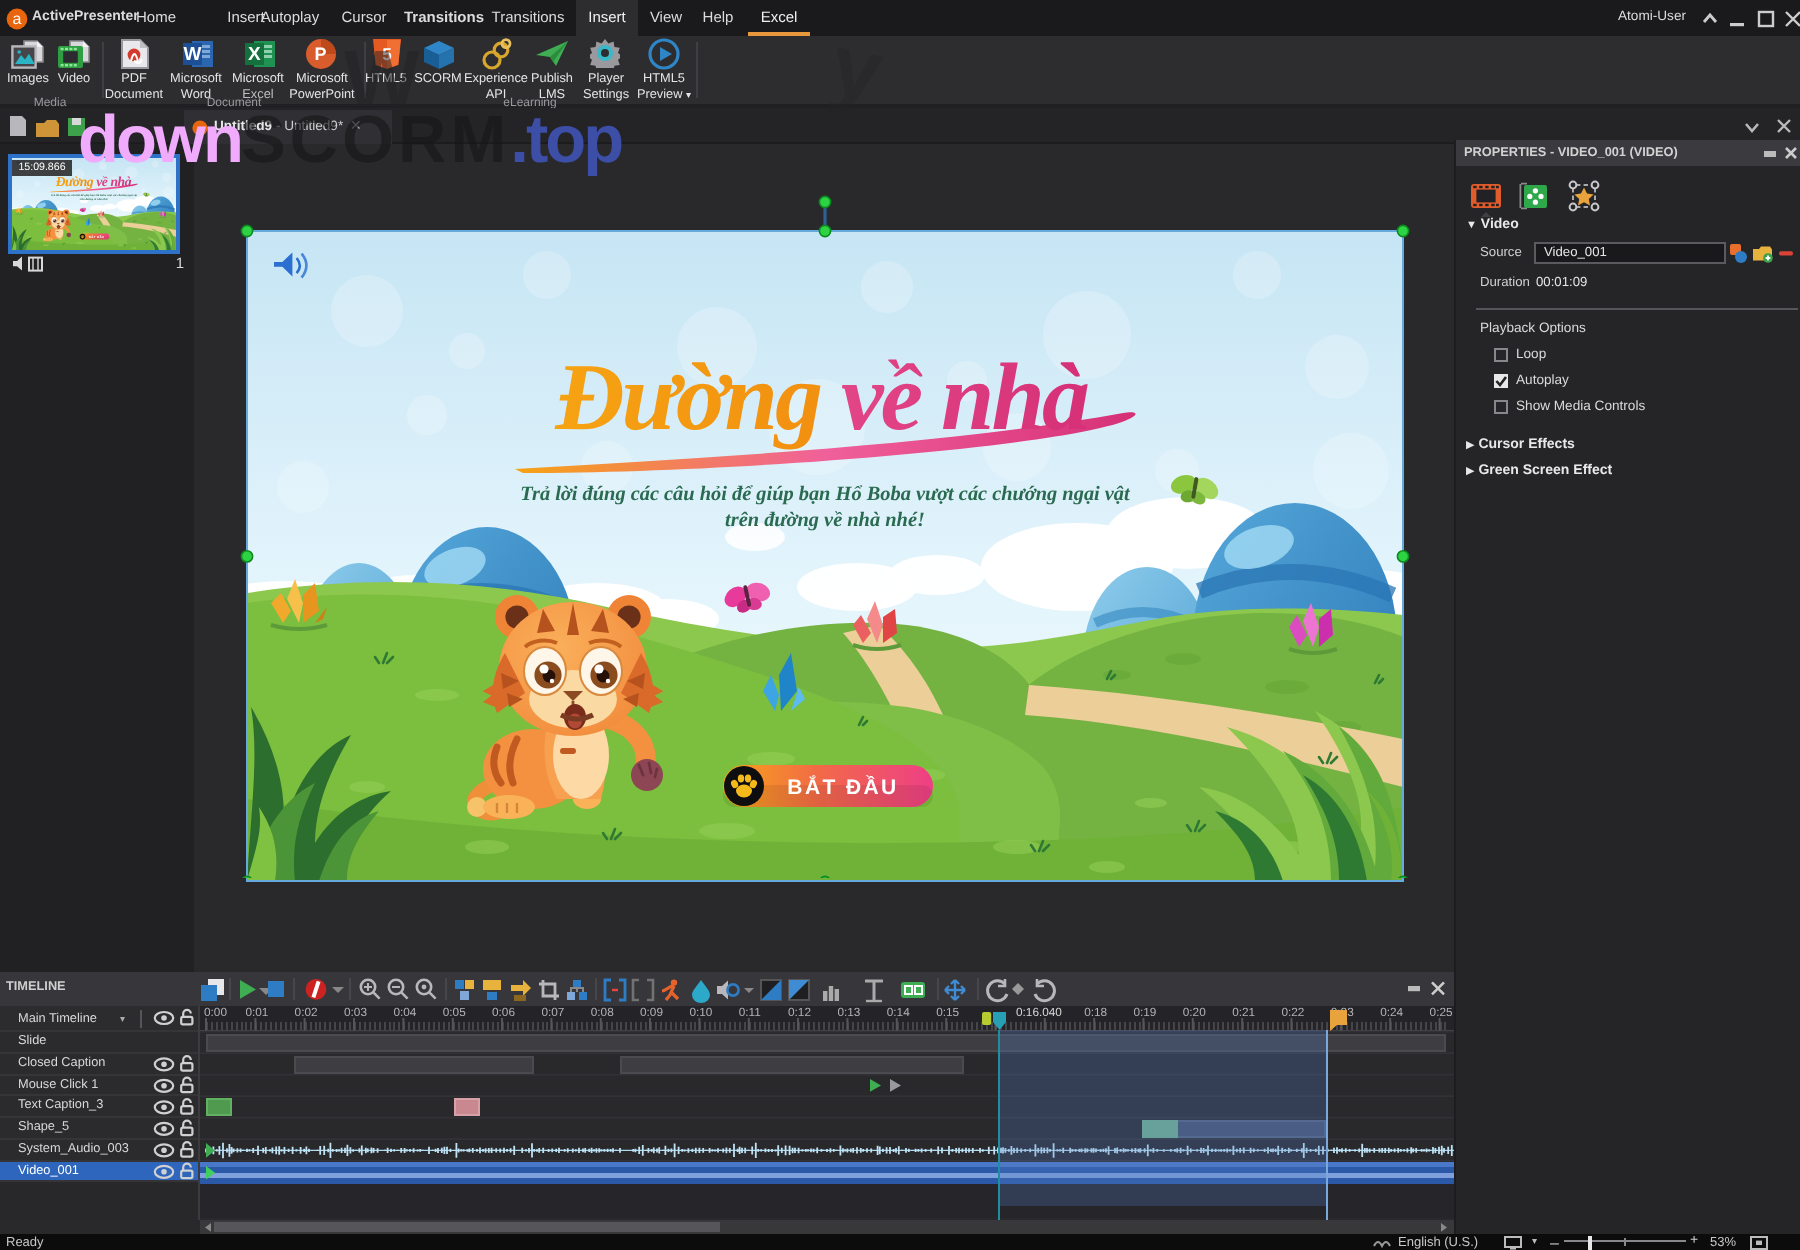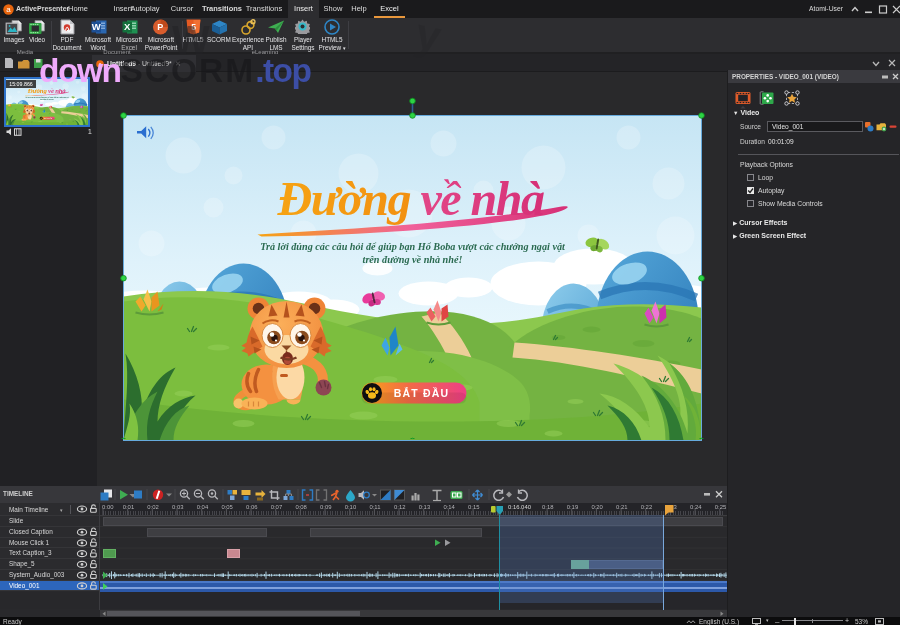--- a/index.html
+++ b/index.html
@@ -41,21 +41,21 @@
         <text x="5.5" y="8" font-size="8" fill="#fff" text-anchor="middle" font-family="Liberation Sans">a</text>
       </svg>
  <div class="menuitem" style="left:16px;width:50px;font-weight:bold;text-align:left;font-size:7px;">ActivePresenter</div>
  <div class="menuitem" style="left:66px;width:24px;">Home</div>
  <div class="menuitem" style="left:95px;width:26px;margin-left:15px;">Insert</div>
  <div class="menuitem" style="left:128px;width:34px;">Autoplay</div>
  <div class="menuitem" style="left:168px;width:28px;">Cursor</div>
  <div class="menuitem" style="left:202px;width:36px;font-weight:bold;">Transitions</div>
  <div class="menuitem" style="left:244px;width:40px;">Transitions</div>
  <div class="menuitem" style="left:288px;width:31px;background:#2d2d30;color:#f0f0f0;">Insert</div>
- <div class="menuitem" style="left:323px;width:20px;">Show</div>
+ <div class="menuitem" style="left:323px;width:20px;">View</div>
  <div class="menuitem" style="left:348px;width:22px;">Help</div>
  <div class="menuitem" style="left:374px;width:31px;color:#f0f0f0;">Excel</div>
  <div class="abs" style="left:374px;top:16px;width:31px;height:2px;background:#e8973c;"></div>
  <div class="menuitem" style="left:808px;width:36px;font-size:6.8px;">Atomi-User</div>
  <svg class="abs" style="left:849px;top:5px" width="52" height="9">
    <path d="M3,6 L6,2.5 L9,6" fill="none" stroke="#cccccc" stroke-width="1.4"></path>
    <rect x="16" y="6.5" width="7" height="1.6" fill="#cccccc"></rect>
    <rect x="30.5" y="1" width="7" height="7" fill="none" stroke="#cccccc" stroke-width="1.2"></rect>
    <path d="M44,1 L51,8 M51,1 L44,8" stroke="#cccccc" stroke-width="1.2"></path>
  </svg>

